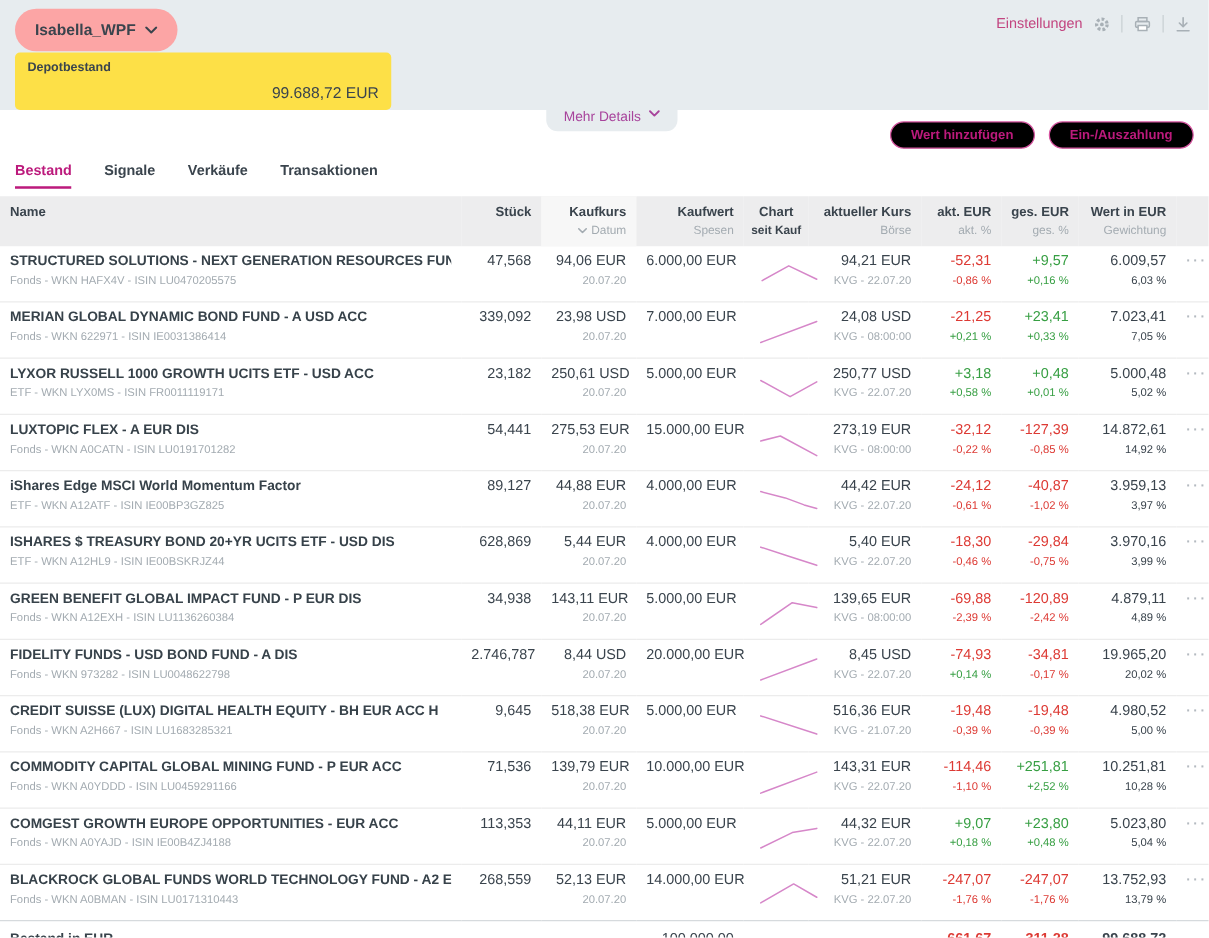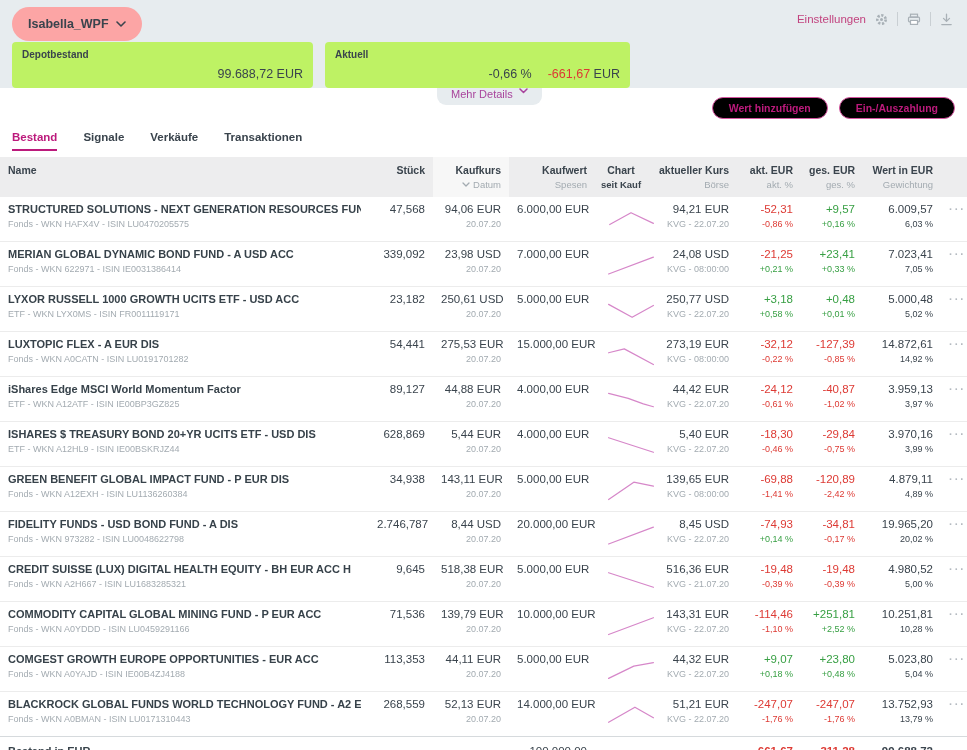--- a/index.html
+++ b/index.html
@@ -5,21 +5,21 @@
   html,body{margin:0;padding:0;background:#fff;}
   body{width:967px;height:750px;overflow:hidden;font-family:"Liberation Sans",sans-serif;color:#3a444d;-webkit-font-smoothing:antialiased;}
   .topbar{position:relative;height:88px;background:#e7ecef;}
   .chip{position:absolute;left:12px;top:7px;height:34px;background:#fca5a5;border-radius:17px;display:flex;align-items:center;gap:7px;padding:0 16px;cursor:pointer;}
   .chip span{font-size:12.5px;font-weight:bold;color:#3a444d;}
   .settings{position:absolute;right:14px;top:12px;display:flex;align-items:center;gap:9px;}
   .settings .lbl{font-size:11.5px;color:#c2447f;}
   .vsep{width:1px;height:14px;background:#c9cfd3;}
   .icon12{display:block;}
   .cards{position:absolute;left:12px;top:42px;display:flex;gap:12px;}
-  .card{background:#bef264;border-radius:4px;height:46px;position:relative;}
+  .card{background:#fde047;border-radius:4px;height:46px;position:relative;}
   .card.c1{width:301px;}.card.c2{width:313px;}.card.c3{width:305px;}
   .card-label{position:absolute;left:10px;top:7px;font-size:10px;font-weight:bold;color:#3a444d;}
   .card-value{position:absolute;right:10px;bottom:7px;font-size:12.5px;color:#3a444d;white-space:nowrap;}
   .card-value .pct{margin-right:16px;}
   .neg{color:#dd3a34;}
   .pos{color:#379f43;}
   .mehr{position:absolute;left:437px;top:88px;height:17px;background:#e7ecef;border-radius:0 0 9px 9px;display:flex;gap:6px;padding:0 14px;color:#a8449c;font-size:11px;cursor:pointer;z-index:2;}
   .actions{display:flex;justify-content:flex-end;gap:11px;margin:9px 12px 0 0;}
   .pill-btn{background:#000000;border:1.5px solid #d5549f;border-radius:12px;height:22px;padding:0 16px;font-family:"Liberation Sans",sans-serif;font-size:10.5px;font-weight:bold;color:#bc1a7c;cursor:pointer;}
   .tabs{display:flex;gap:26px;margin:12px 0 0 12px;}
@@ -78,26 +78,20 @@
     <span class="vsep"></span>
     <svg class="icon12" width="13" height="13" viewBox="0 0 13 13">
         <path d="M6.5 1.2 v6.6 M3.5 5.4 l3 3 3-3 M1.8 11.6 h9.4" fill="none" stroke="#a8b0b6" stroke-width="1.3" stroke-linecap="round" stroke-linejoin="round"></path>
       </svg>
   </div>
   <div class="cards">
     <div class="card c1">
       <div class="card-label">Depotbestand</div>
       <div class="card-value"><span>99.688,72 EUR</span></div>
     </div>
-    <div class="card c3">
-      <div class="card-label">Aktuell</div>
-      <div class="card-value">
-        <span class="pct">-0,66 %</span><span class="neg">-661,67</span> <span>EUR</span>
-      </div>
-    </div>
   </div>
   <div class="mehr">
     <span>Mehr Details</span>
     <svg width="9" height="6" viewBox="0 0 9 6">
         <path d="M1 1 l3.5 3.5 3.5-3.5" fill="none" stroke="#a8449c" stroke-width="1.5" stroke-linecap="round" stroke-linejoin="round"></path>
       </svg>
   </div>
 </div>
 
 <div class="actions">
@@ -429,21 +423,21 @@
           <svg viewBox="0 0 100 40" class="spark">
             <polyline points="10,37 55,6 90,13" fill="none" stroke="#d687c9" stroke-width="2.2" stroke-linecap="round" stroke-linejoin="round"></polyline>
           </svg>
         </td>
         <td class="c-num">
           <div class="val">139,65 EUR</div>
           <div class="sub">KVG - 08:00:00</div>
         </td>
         <td class="c-num">
           <div class="val neg">-69,88</div>
-          <div class="sub neg">-1,41 %</div>
+          <div class="sub neg">-2,39 %</div>
         </td>
         <td class="c-num">
           <div class="val neg">-120,89</div>
           <div class="sub neg">-2,42 %</div>
         </td>
         <td class="c-num">
           <div class="val">4.879,11</div>
           <div class="sub dark">4,89 %</div>
         </td>
         <td class="">

